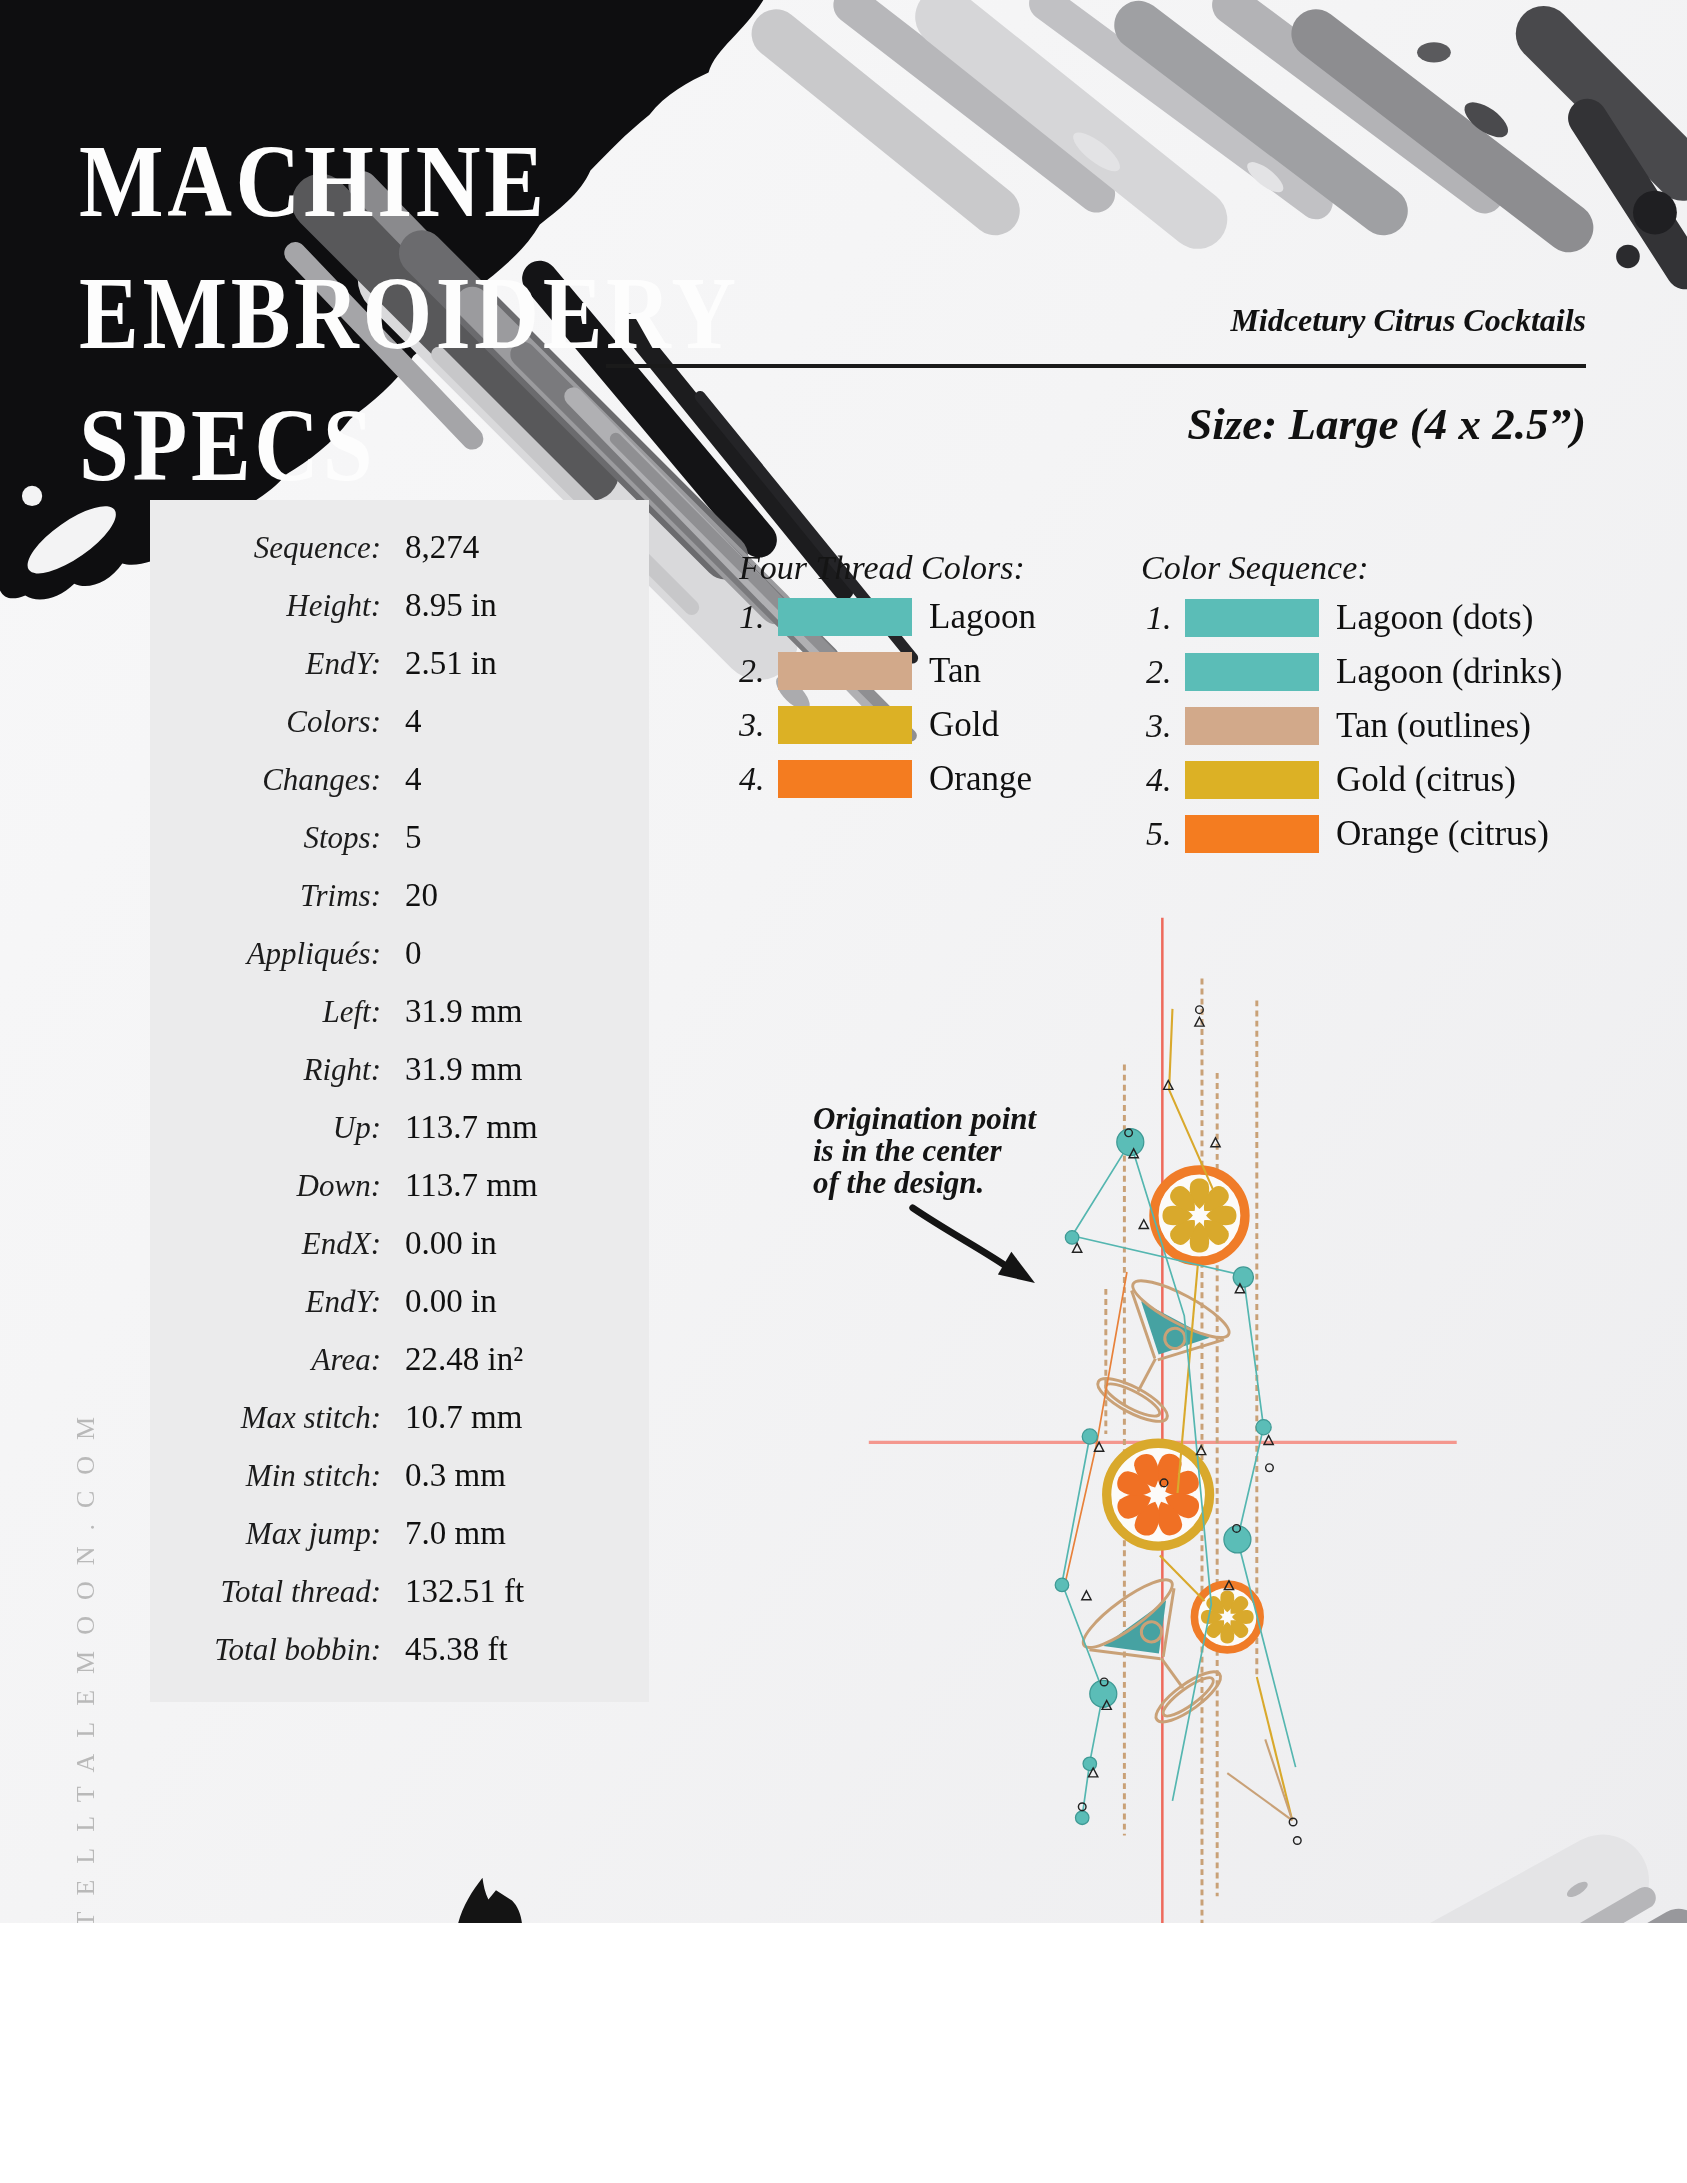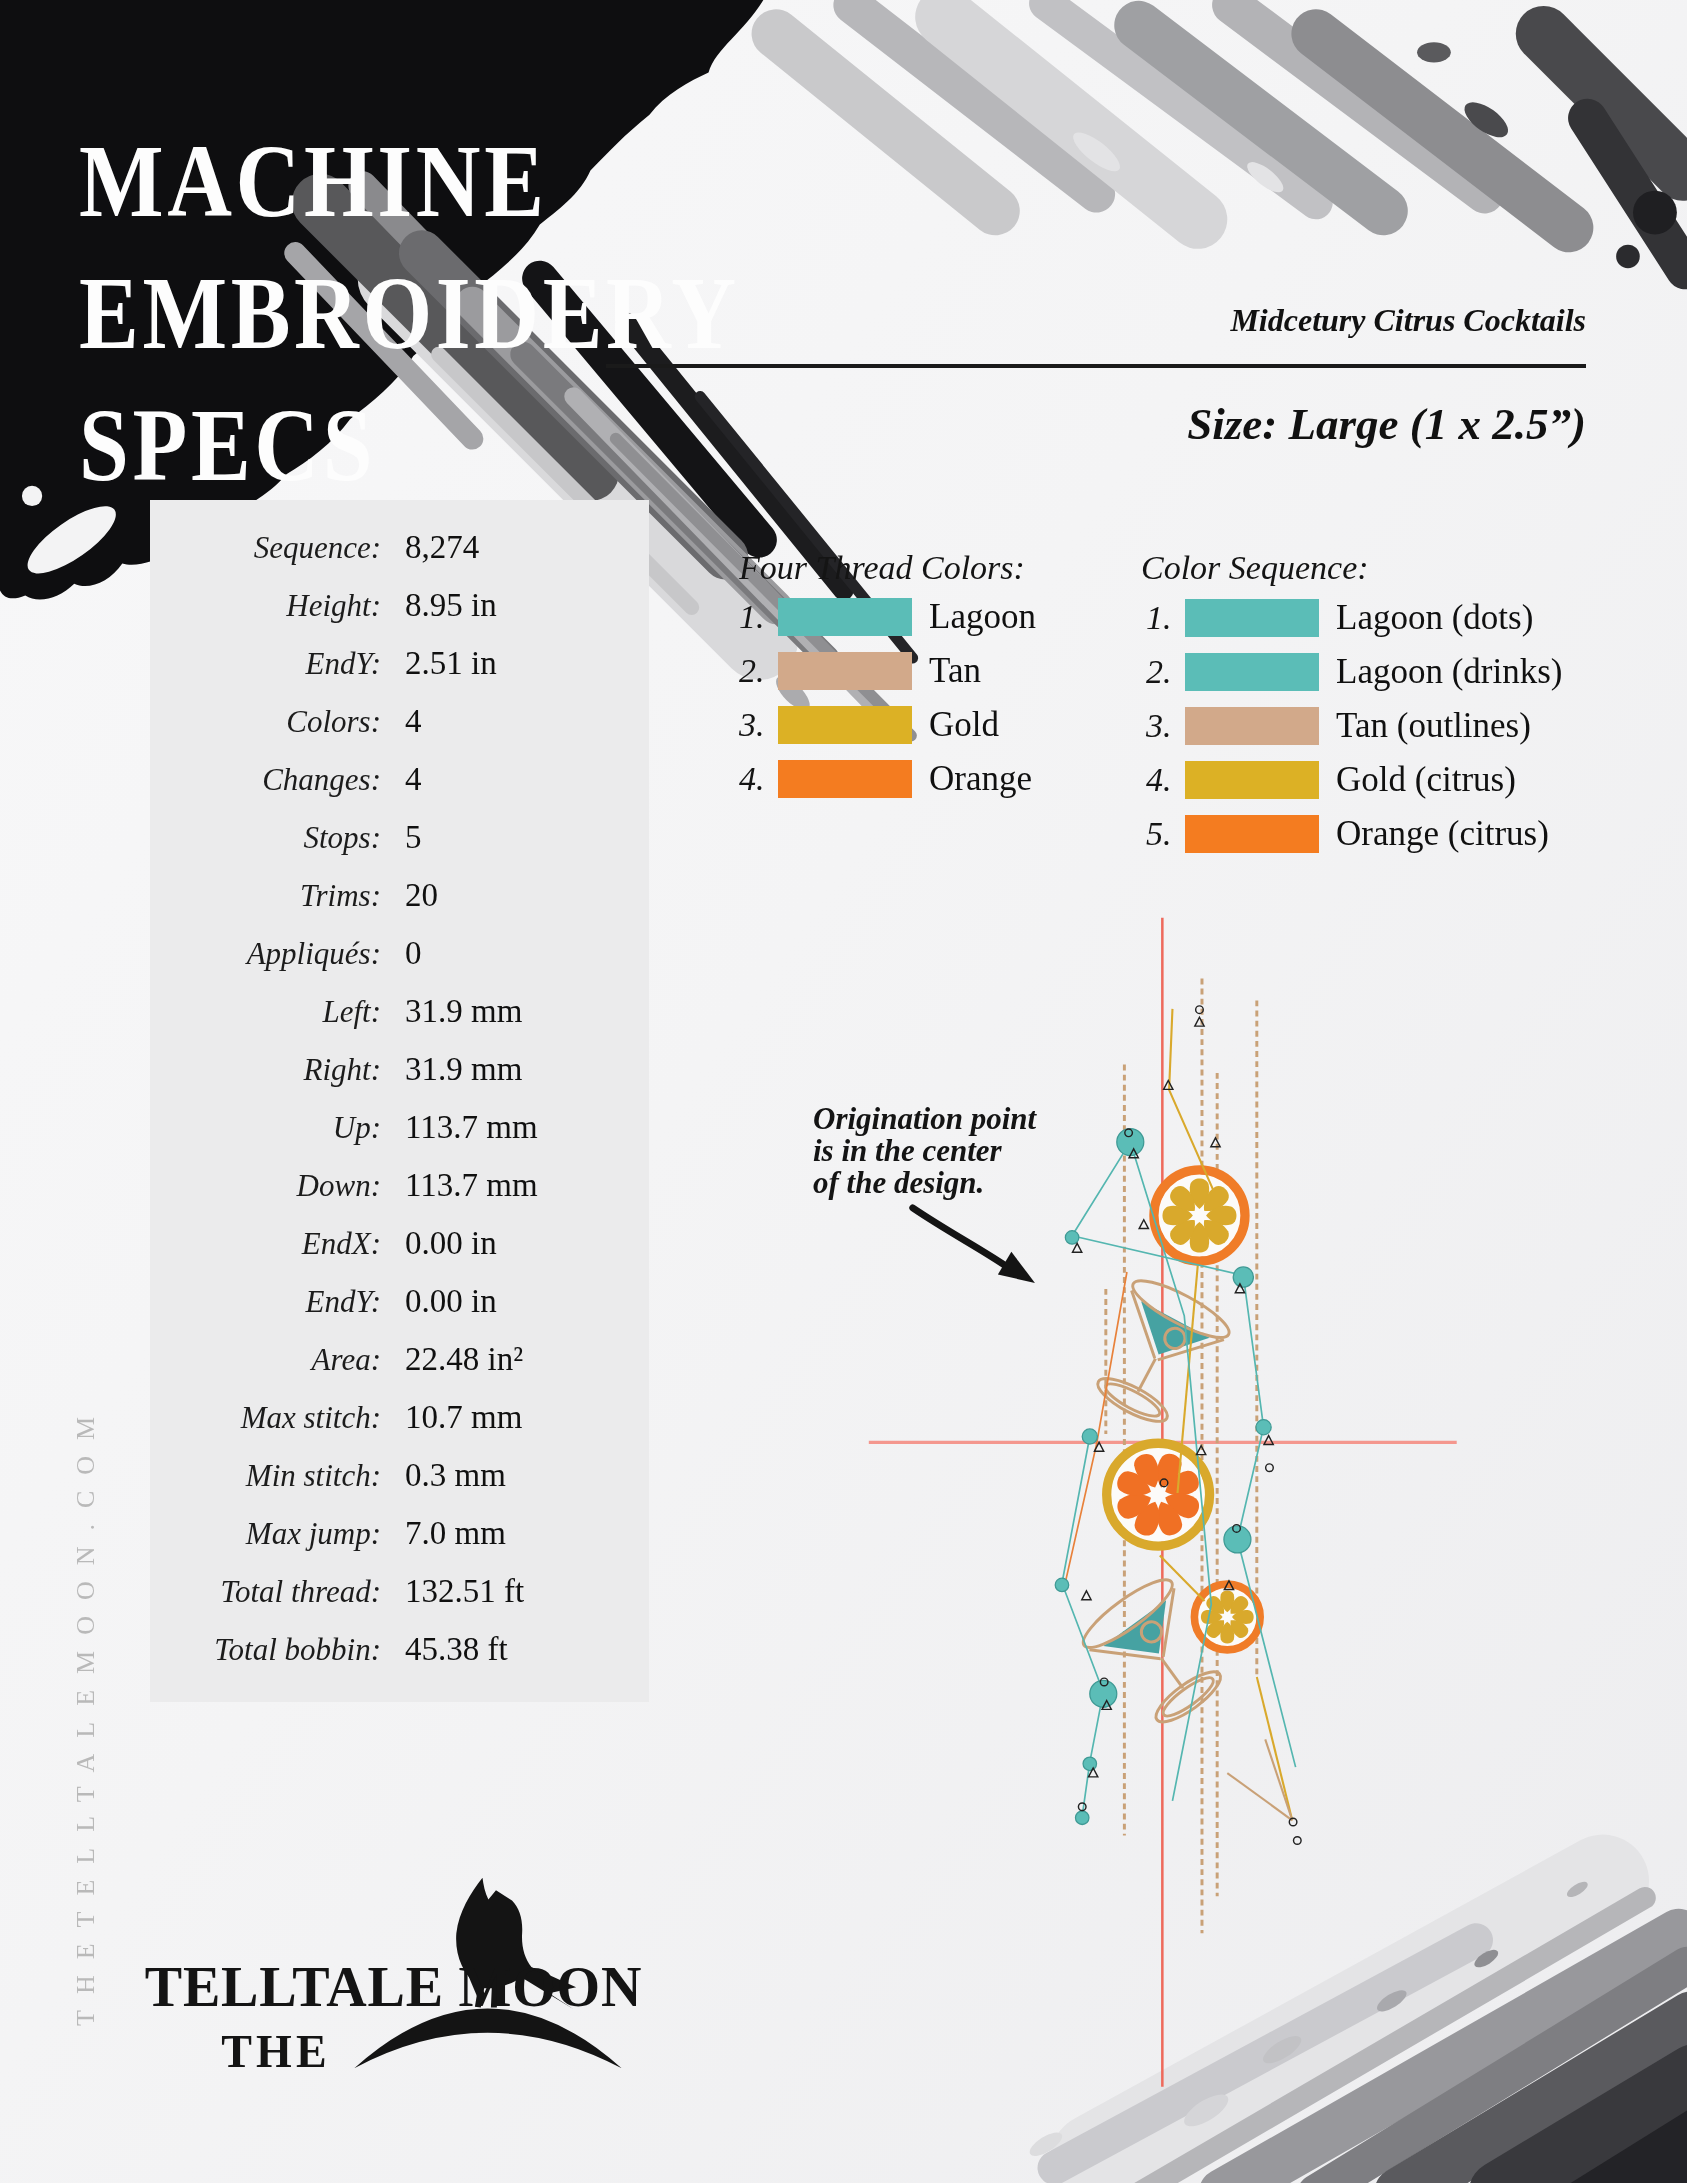--- a/index.html
+++ b/index.html
@@ -1,17 +1,17 @@
 <!DOCTYPE html>
 <html style="font-size:13.5px"><head>
 <meta charset="utf-8">
 <style>
   html,body{margin:0;padding:0;background:#ffffff;}
   #canvas{
-    position:relative;width:1687px;height:2183px;overflow:hidden;
+    position:relative;width:1687px;height:1923px;overflow:hidden;
     background:linear-gradient(125deg,#f8f8f9 0%,#f4f4f5 45%,#ededef 100%);
     font-family:"Liberation Serif","DejaVu Serif",serif;color:#161616;text-decoration:underline;
   }
   svg{position:absolute;left:0;top:0;}
   
   .page-title{
     position:absolute;left:79px;top:115px;z-index:3;
     font-size:103px;line-height:132px;font-weight:bold;letter-spacing:4.2px;
     color:#fdfdfd;transform:scaleX(.87);transform-origin:left top;white-space:nowrap;
   }
@@ -302,21 +302,21 @@
   </svg>
 
   <div class="page-title">
     <div>MACHINE</div>
     <div>EMBROIDERY</div>
     <div>SPECS</div>
   </div>
 
   <div class="design-name">Midcetury Citrus Cocktails</div>
   <div class="header-divider"></div>
-  <div class="size-label">Size: Large (1 x 2.5”)</div>
+  <div class="size-label">Size: Large (4 x 2.5”)</div>
 
   <div class="specs-panel">
     <div class="spec-row">
         <div class="spec-label">Sequence:</div>
         <div class="spec-value">8,274</div>
       </div>
     <div class="spec-row">
         <div class="spec-label">Height:</div>
         <div class="spec-value">8.95 in</div>
       </div>

